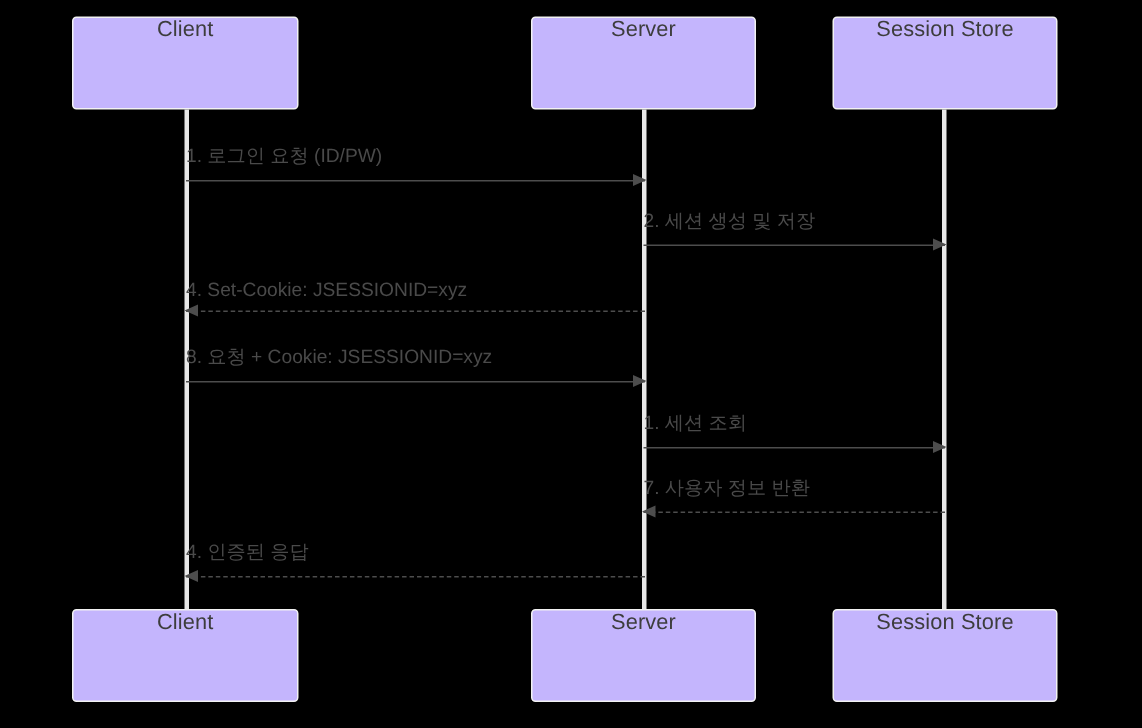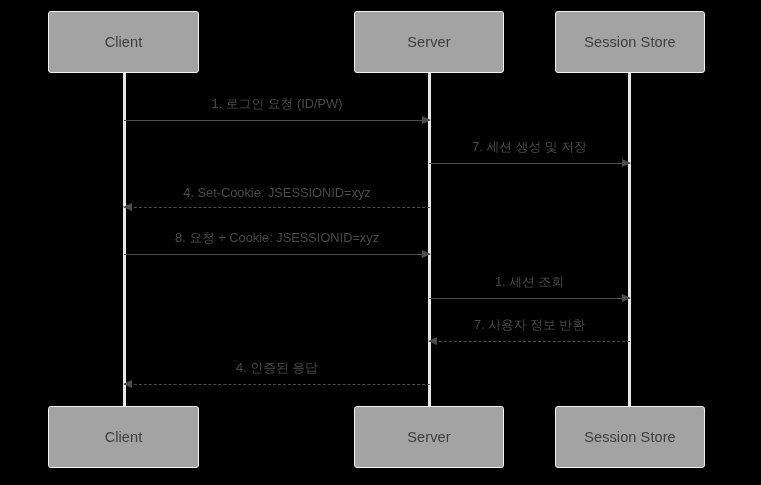--- a/index.html
+++ b/index.html
@@ -13,25 +13,24 @@
     height: 485px;
     background: #000000;
     overflow: hidden;
     font-family: "Liberation Sans", "DejaVu Sans", sans-serif;
   }
 
   
   .actor-box {
     position: absolute;
     box-sizing: border-box;
-    background: #a3a3a3;
+    background: #c4b5fd;
     border: 1px solid #f2f2f2;
     border-radius: 3px;
     display: flex;
-    align-items: center;
     justify-content: center;
   }
   .actor-label {
     font-size: 14.5px;
     color: #3d3d3d;
     letter-spacing: 0.1px;
     white-space: nowrap;
     user-select: none;
   }
 
@@ -71,21 +70,20 @@
     border-left: 9px solid #4d4d4d;
   }
   .msg-head.left {
     left: -1px;
     border-right: 9px solid #4d4d4d;
   }
   .msg-text {
     position: absolute;
     left: 0;
     width: 100%;
-    text-align: center;
     font-size: 12.8px;
     color: #4a4a4a;
     white-space: nowrap;
     user-select: none;
     bottom: 7px;
   }
 </style>
 </head>
 <body>
 
@@ -117,21 +115,21 @@
 
   <div id="messages-layer">
       <div class="msg" style="left: 124px; top: 120px; width: 306px;">
         <div class="msg-line"></div>
         <div class="msg-head right"></div>
         <div class="msg-text">1. 로그인 요청 (ID/PW)</div>
       </div>
       <div class="msg" style="left: 429px; top: 163px; width: 201px;">
         <div class="msg-line"></div>
         <div class="msg-head right"></div>
-        <div class="msg-text">7. 세션 생성 및 저장</div>
+        <div class="msg-text">2. 세션 생성 및 저장</div>
       </div>
       <div class="msg" style="left: 124px; top: 207px; width: 306px;">
         <div class="msg-line dashed"></div>
         <div class="msg-head left"></div>
         <div class="msg-text">4. Set-Cookie: JSESSIONID=xyz</div>
       </div>
       <div class="msg" style="left: 124px; top: 254px; width: 306px;">
         <div class="msg-line"></div>
         <div class="msg-head right"></div>
         <div class="msg-text">8. 요청 + Cookie: JSESSIONID=xyz</div>

